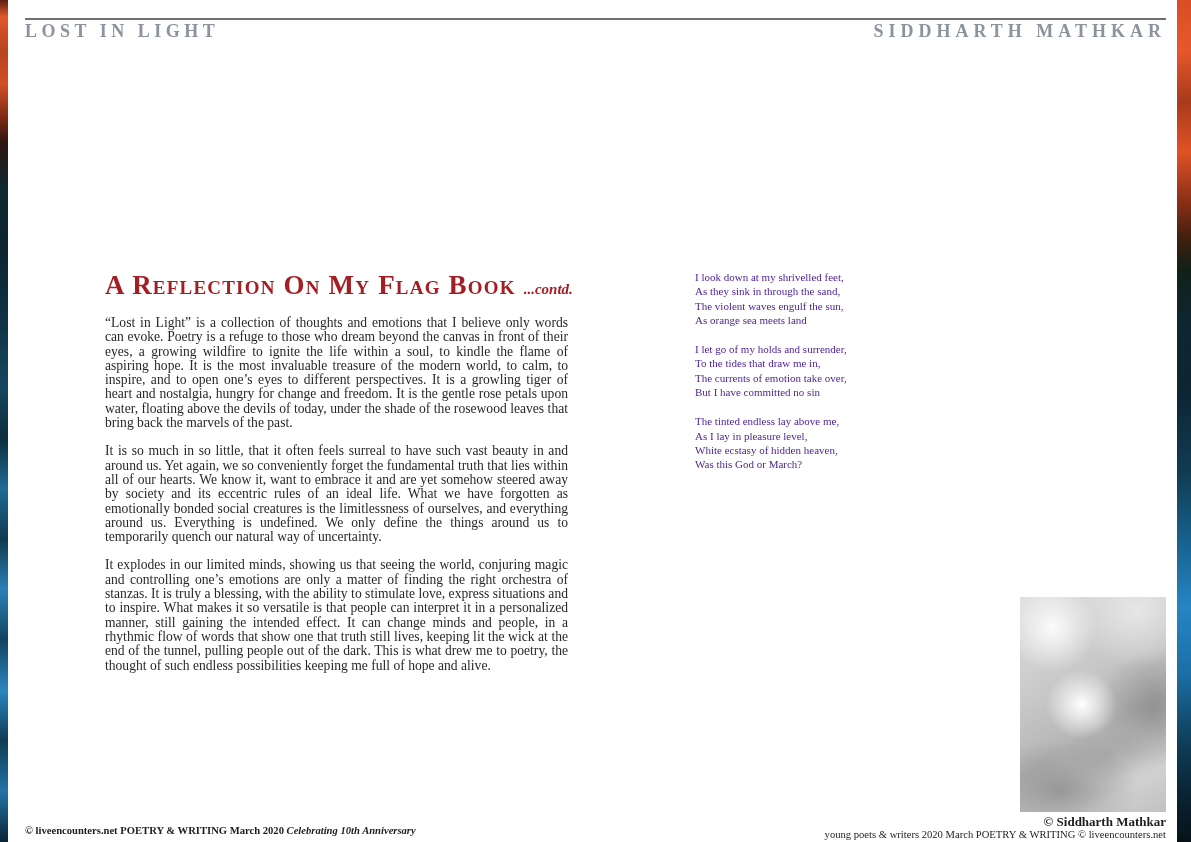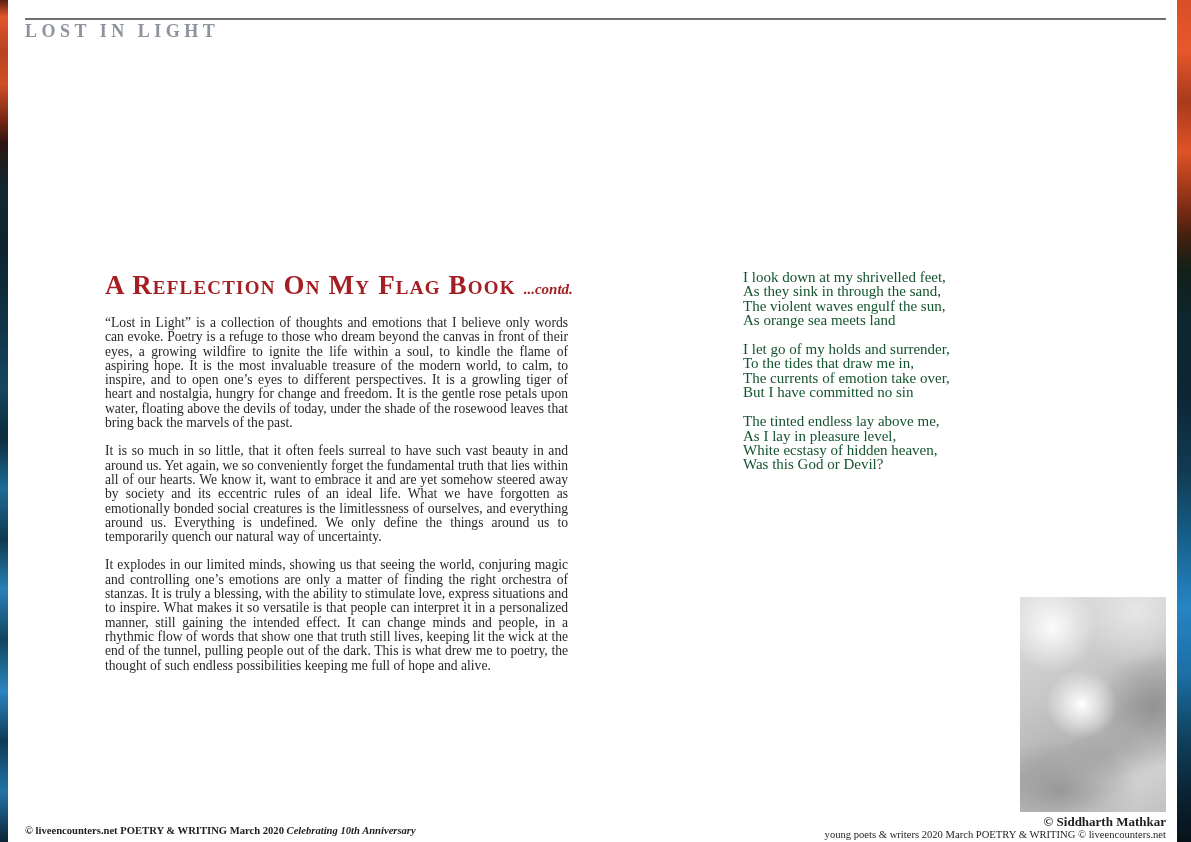--- a/index.html
+++ b/index.html
@@ -59,24 +59,23 @@
   .body-copy p{
     margin:0 0 14px 0;
     font-size:13.6px;line-height:14.3px;
     color:#2a2627;
     text-align:justify;
   }
   
   #poem{position:absolute;left:695px;top:270px;width:250px;}
   .stanza{margin:0 0 15px 0;}
   .poem-line{
-    font-size:15px;line-height:14.3px;
-    color:#14532d;
+    font-size:11px;line-height:14.3px;
+    color:#4c1d95;
     white-space:nowrap;
-    margin-left:48px;
   }
   
   #silk-photo{
     position:absolute;left:1020px;top:597px;width:146px;height:215px;
     background:
       radial-gradient(55% 38% at 22% 14%, #fbfbfb 0%, rgba(251,251,251,0) 55%),
       radial-gradient(70% 45% at 80% 6%, #e6e6e6 0%, rgba(230,230,230,0) 60%),
       radial-gradient(42% 28% at 42% 50%, #ffffff 0%, rgba(255,255,255,0) 58%),
       radial-gradient(65% 45% at 92% 52%, rgba(110,110,110,0.5) 0%, rgba(110,110,110,0) 60%),
       radial-gradient(85% 38% at 28% 90%, rgba(118,118,118,0.55) 0%, rgba(118,118,118,0) 62%),
@@ -100,20 +99,21 @@
 </head>
 <body>
 
 <div id="page">
 
   <div id="edge-left" class="edge-strip"></div>
   <div id="edge-right" class="edge-strip"></div>
 
   <div id="top-rule"></div>
   <div id="head-left" class="running-head">LOST IN LIGHT</div>
+  <div id="head-right" class="running-head">SIDDHARTH MATHKAR</div>
 
   <div id="article">
     <h1 class="section-title"><span>A Reflection On My Flag Book</span>
       <span class="contd">...contd.</span></h1>
     <div class="body-copy">
       <p>“Lost in Light” is a collection of thoughts and emotions that I believe only words can evoke. Poetry is a refuge to those who dream beyond the canvas in front of their eyes, a growing wildfire to ignite the life within a soul, to kindle the flame of aspiring hope. It is the most invaluable treasure of the modern world, to calm, to inspire, and to open one’s eyes to different perspectives. It is a growling tiger of heart and nostalgia, hungry for change and freedom. It is the gentle rose petals upon water, floating above the devils of today, under the shade of the rosewood leaves that bring back the marvels of the past.</p>
       <p>It is so much in so little, that it often feels surreal to have such vast beauty in and around us. Yet again, we so conveniently forget the fundamental truth that lies within all of our hearts. We know it, want to embrace it and are yet somehow steered away by society and its eccentric rules of an ideal life. What we have forgotten as emotionally bonded social creatures is the limitlessness of ourselves, and everything around us. Everything is undefined. We only define the things around us to temporarily quench our natural way of uncertainty.</p>
       <p>It explodes in our limited minds, showing us that seeing the world, conjuring magic and controlling one’s emotions are only a matter of finding the right orchestra of stanzas. It is truly a blessing, with the ability to stimulate love, express situations and to inspire. What makes it so versatile is that people can interpret it in a personalized manner, still gaining the intended effect. It can change minds and people, in a rhythmic flow of words that show one that truth still lives, keeping lit the wick at the end of the tunnel, pulling people out of the dark. This is what drew me to poetry, the thought of such endless possibilities keeping me full of hope and alive.</p>
     </div>
   </div>
@@ -128,21 +128,21 @@
     <div class="stanza">
       <div class="poem-line">I let go of my holds and surrender,</div>
       <div class="poem-line">To the tides that draw me in,</div>
       <div class="poem-line">The currents of emotion take over,</div>
       <div class="poem-line">But I have committed no sin</div>
     </div>
     <div class="stanza">
       <div class="poem-line">The tinted endless lay above me,</div>
       <div class="poem-line">As I lay in pleasure level,</div>
       <div class="poem-line">White ecstasy of hidden heaven,</div>
-      <div class="poem-line">Was this God or Devil?</div>
+      <div class="poem-line">Was this God or March?</div>
     </div>
   </div>
 
   <div id="silk-photo"></div>
   <div id="photo-caption">© Siddharth Mathkar</div>
 
   <div id="footer-left" class="footer"><span>© liveencounters.net POETRY &amp; WRITING March 2020 </span><span class="ital">Celebrating 10th Anniversary</span></div>
   <div id="footer-right" class="footer">young poets &amp; writers 2020 March POETRY &amp; WRITING © liveencounters.net</div>
 
 </div>

